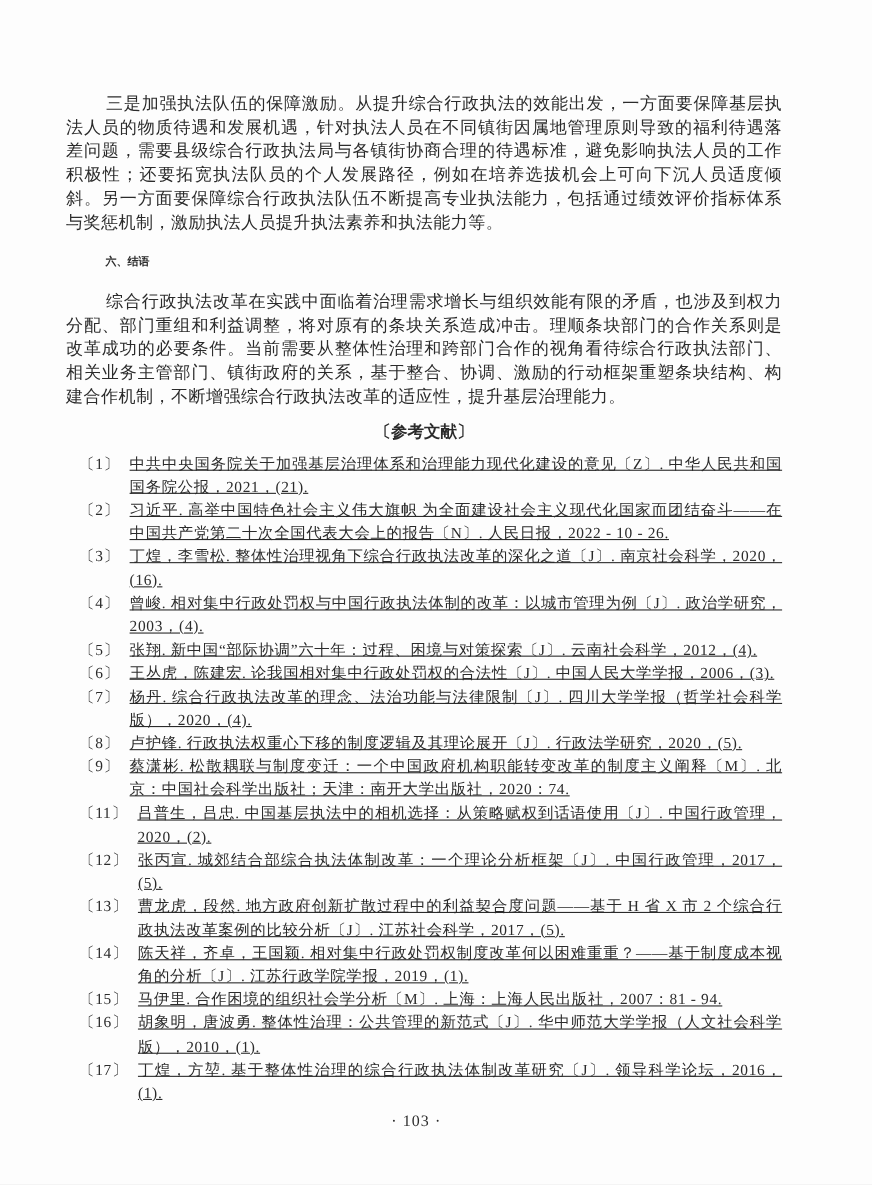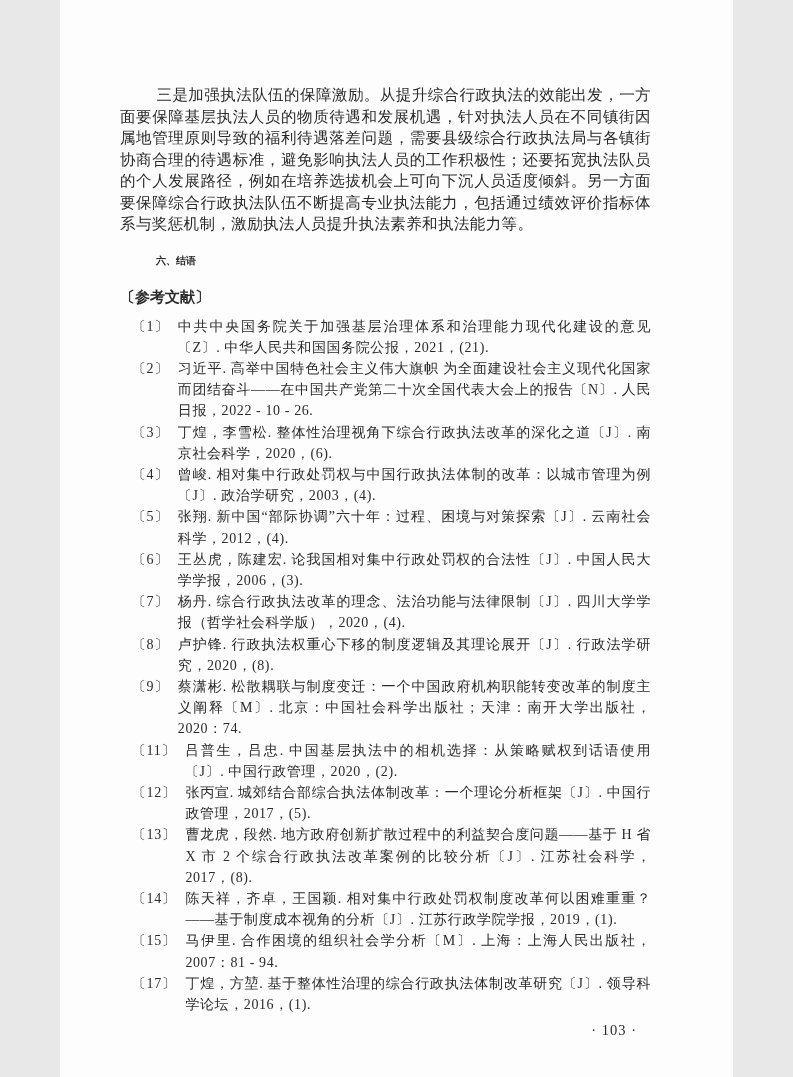--- a/index.html
+++ b/index.html
@@ -2,21 +2,21 @@
 <html lang="zh"><head>
 <meta charset="utf-8">
 <style>
   html, body {
     margin: 0;
     padding: 0;
     background: #e8e8e8;
   }
   .page {
     position: relative;
-    width: 673px;
+    width: 793px;
     height: 1077px;
     margin: 0 auto;
     background: #fdfdfd;
     color: #2b2b2b;
     font-family: "Liberation Serif", "DejaVu Serif", serif;
     box-sizing: border-box;
     padding: 84px 82px 0 60px;
     overflow: hidden;
   }
   .body-para {
@@ -32,21 +32,21 @@
     font-weight: bold;
     font-size: 10px;
     line-height: 22px;
     padding-left: 36px;
     margin: 15px 0 14px 0;
   }
   .refs-title {
     font-family: "Liberation Sans", "DejaVu Sans", sans-serif;
     font-weight: bold;
     font-size: 15px;
-    text-align: left;
+    text-align: center;
     margin: 10px 0 9px 0;
     line-height: 21px;
   }
   .refs-list {
     padding-left: 12px;
     font-size: 14px;
     line-height: 21.2px;
     letter-spacing: 0.6px;
   }
   .ref {
@@ -54,98 +54,104 @@
     align-items: flex-start;
   }
   .ref-num {
     flex: 0 0 auto;
     white-space: nowrap;
     margin-right: 9px;
   }
   .ref-text {
     flex: 1 1 auto;
     text-align: justify;
+    text-decoration: underline;
   }
   .page-number {
-    text-align: right;
+    text-align: center;
     padding-right: 14px;
     margin-top: 5px;
     font-size: 14.5px;
     line-height: 21px;
     letter-spacing: 1px;
   }
 </style>
 </head>
 <body>
 
 <div class="page">
 
   <p class="body-para">三是加强执法队伍的保障激励。从提升综合行政执法的效能出发，一方面要保障基层执法人员的物质待遇和发展机遇，针对执法人员在不同镇街因属地管理原则导致的福利待遇落差问题，需要县级综合行政执法局与各镇街协商合理的待遇标准，避免影响执法人员的工作积极性；还要拓宽执法队员的个人发展路径，例如在培养选拔机会上可向下沉人员适度倾斜。另一方面要保障综合行政执法队伍不断提高专业执法能力，包括通过绩效评价指标体系与奖惩机制，激励执法人员提升执法素养和执法能力等。</p>
 
   <h3 class="section-heading">六、结语</h3>
 
+  <p class="body-para">综合行政执法改革在实践中面临着治理需求增长与组织效能有限的矛盾，也涉及到权力分配、部门重组和利益调整，将对原有的条块关系造成冲击。理顺条块部门的合作关系则是改革成功的必要条件。当前需要从整体性治理和跨部门合作的视角看待综合行政执法部门、相关业务主管部门、镇街政府的关系，基于整合、协调、激励的行动框架重塑条块结构、构建合作机制，不断增强综合行政执法改革的适应性，提升基层治理能力。</p>
 
   <div class="refs-title">〔参考文献〕</div>
 
   <div class="refs-list">
     <div class="ref">
         <span class="ref-num">〔1〕</span>
         <span class="ref-text">中共中央国务院关于加强基层治理体系和治理能力现代化建设的意见〔Z〕. 中华人民共和国国务院公报，2021，(21).</span>
       </div>
     <div class="ref">
         <span class="ref-num">〔2〕</span>
         <span class="ref-text">习近平. 高举中国特色社会主义伟大旗帜 为全面建设社会主义现代化国家而团结奋斗——在中国共产党第二十次全国代表大会上的报告〔N〕. 人民日报，2022 - 10 - 26.</span>
       </div>
     <div class="ref">
         <span class="ref-num">〔3〕</span>
-        <span class="ref-text">丁煌，李雪松. 整体性治理视角下综合行政执法改革的深化之道〔J〕. 南京社会科学，2020，(6).</span>
+        <span class="ref-text">丁煌，李雪松. 整体性治理视角下综合行政执法改革的深化之道〔J〕. 南京社会科学，2020，(16).</span>
       </div>
     <div class="ref">
         <span class="ref-num">〔4〕</span>
         <span class="ref-text">曾峻. 相对集中行政处罚权与中国行政执法体制的改革：以城市管理为例〔J〕. 政治学研究，2003，(4).</span>
       </div>
     <div class="ref">
         <span class="ref-num">〔5〕</span>
         <span class="ref-text">张翔. 新中国“部际协调”六十年：过程、困境与对策探索〔J〕. 云南社会科学，2012，(4).</span>
       </div>
     <div class="ref">
         <span class="ref-num">〔6〕</span>
         <span class="ref-text">王丛虎，陈建宏. 论我国相对集中行政处罚权的合法性〔J〕. 中国人民大学学报，2006，(3).</span>
       </div>
     <div class="ref">
         <span class="ref-num">〔7〕</span>
         <span class="ref-text">杨丹. 综合行政执法改革的理念、法治功能与法律限制〔J〕. 四川大学学报（哲学社会科学版），2020，(4).</span>
       </div>
     <div class="ref">
         <span class="ref-num">〔8〕</span>
-        <span class="ref-text">卢护锋. 行政执法权重心下移的制度逻辑及其理论展开〔J〕. 行政法学研究，2020，(8).</span>
+        <span class="ref-text">卢护锋. 行政执法权重心下移的制度逻辑及其理论展开〔J〕. 行政法学研究，2020，(5).</span>
       </div>
     <div class="ref">
         <span class="ref-num">〔9〕</span>
         <span class="ref-text">蔡潇彬. 松散耦联与制度变迁：一个中国政府机构职能转变改革的制度主义阐释〔M〕. 北京：中国社会科学出版社；天津：南开大学出版社，2020：74.</span>
       </div>
     <div class="ref">
         <span class="ref-num">〔11〕</span>
         <span class="ref-text">吕普生，吕忠. 中国基层执法中的相机选择：从策略赋权到话语使用〔J〕. 中国行政管理，2020，(2).</span>
       </div>
     <div class="ref">
         <span class="ref-num">〔12〕</span>
         <span class="ref-text">张丙宣. 城郊结合部综合执法体制改革：一个理论分析框架〔J〕. 中国行政管理，2017，(5).</span>
       </div>
     <div class="ref">
         <span class="ref-num">〔13〕</span>
-        <span class="ref-text">曹龙虎，段然. 地方政府创新扩散过程中的利益契合度问题——基于 H 省 X 市 2 个综合行政执法改革案例的比较分析〔J〕. 江苏社会科学，2017，(8).</span>
+        <span class="ref-text">曹龙虎，段然. 地方政府创新扩散过程中的利益契合度问题——基于 H 省 X 市 2 个综合行政执法改革案例的比较分析〔J〕. 江苏社会科学，2017，(5).</span>
       </div>
     <div class="ref">
         <span class="ref-num">〔14〕</span>
         <span class="ref-text">陈天祥，齐卓，王国颖. 相对集中行政处罚权制度改革何以困难重重？——基于制度成本视角的分析〔J〕. 江苏行政学院学报，2019，(1).</span>
       </div>
     <div class="ref">
         <span class="ref-num">〔15〕</span>
         <span class="ref-text">马伊里. 合作困境的组织社会学分析〔M〕. 上海：上海人民出版社，2007：81 - 94.</span>
+      </div>
+    <div class="ref">
+        <span class="ref-num">〔16〕</span>
+        <span class="ref-text">胡象明，唐波勇. 整体性治理：公共管理的新范式〔J〕. 华中师范大学学报（人文社会科学版），2010，(1).</span>
       </div>
     <div class="ref">
         <span class="ref-num">〔17〕</span>
         <span class="ref-text">丁煌，方堃. 基于整体性治理的综合行政执法体制改革研究〔J〕. 领导科学论坛，2016，(1).</span>
       </div>
   </div>
 
   <div class="page-number">· 103 ·</div>
 
 </div>

